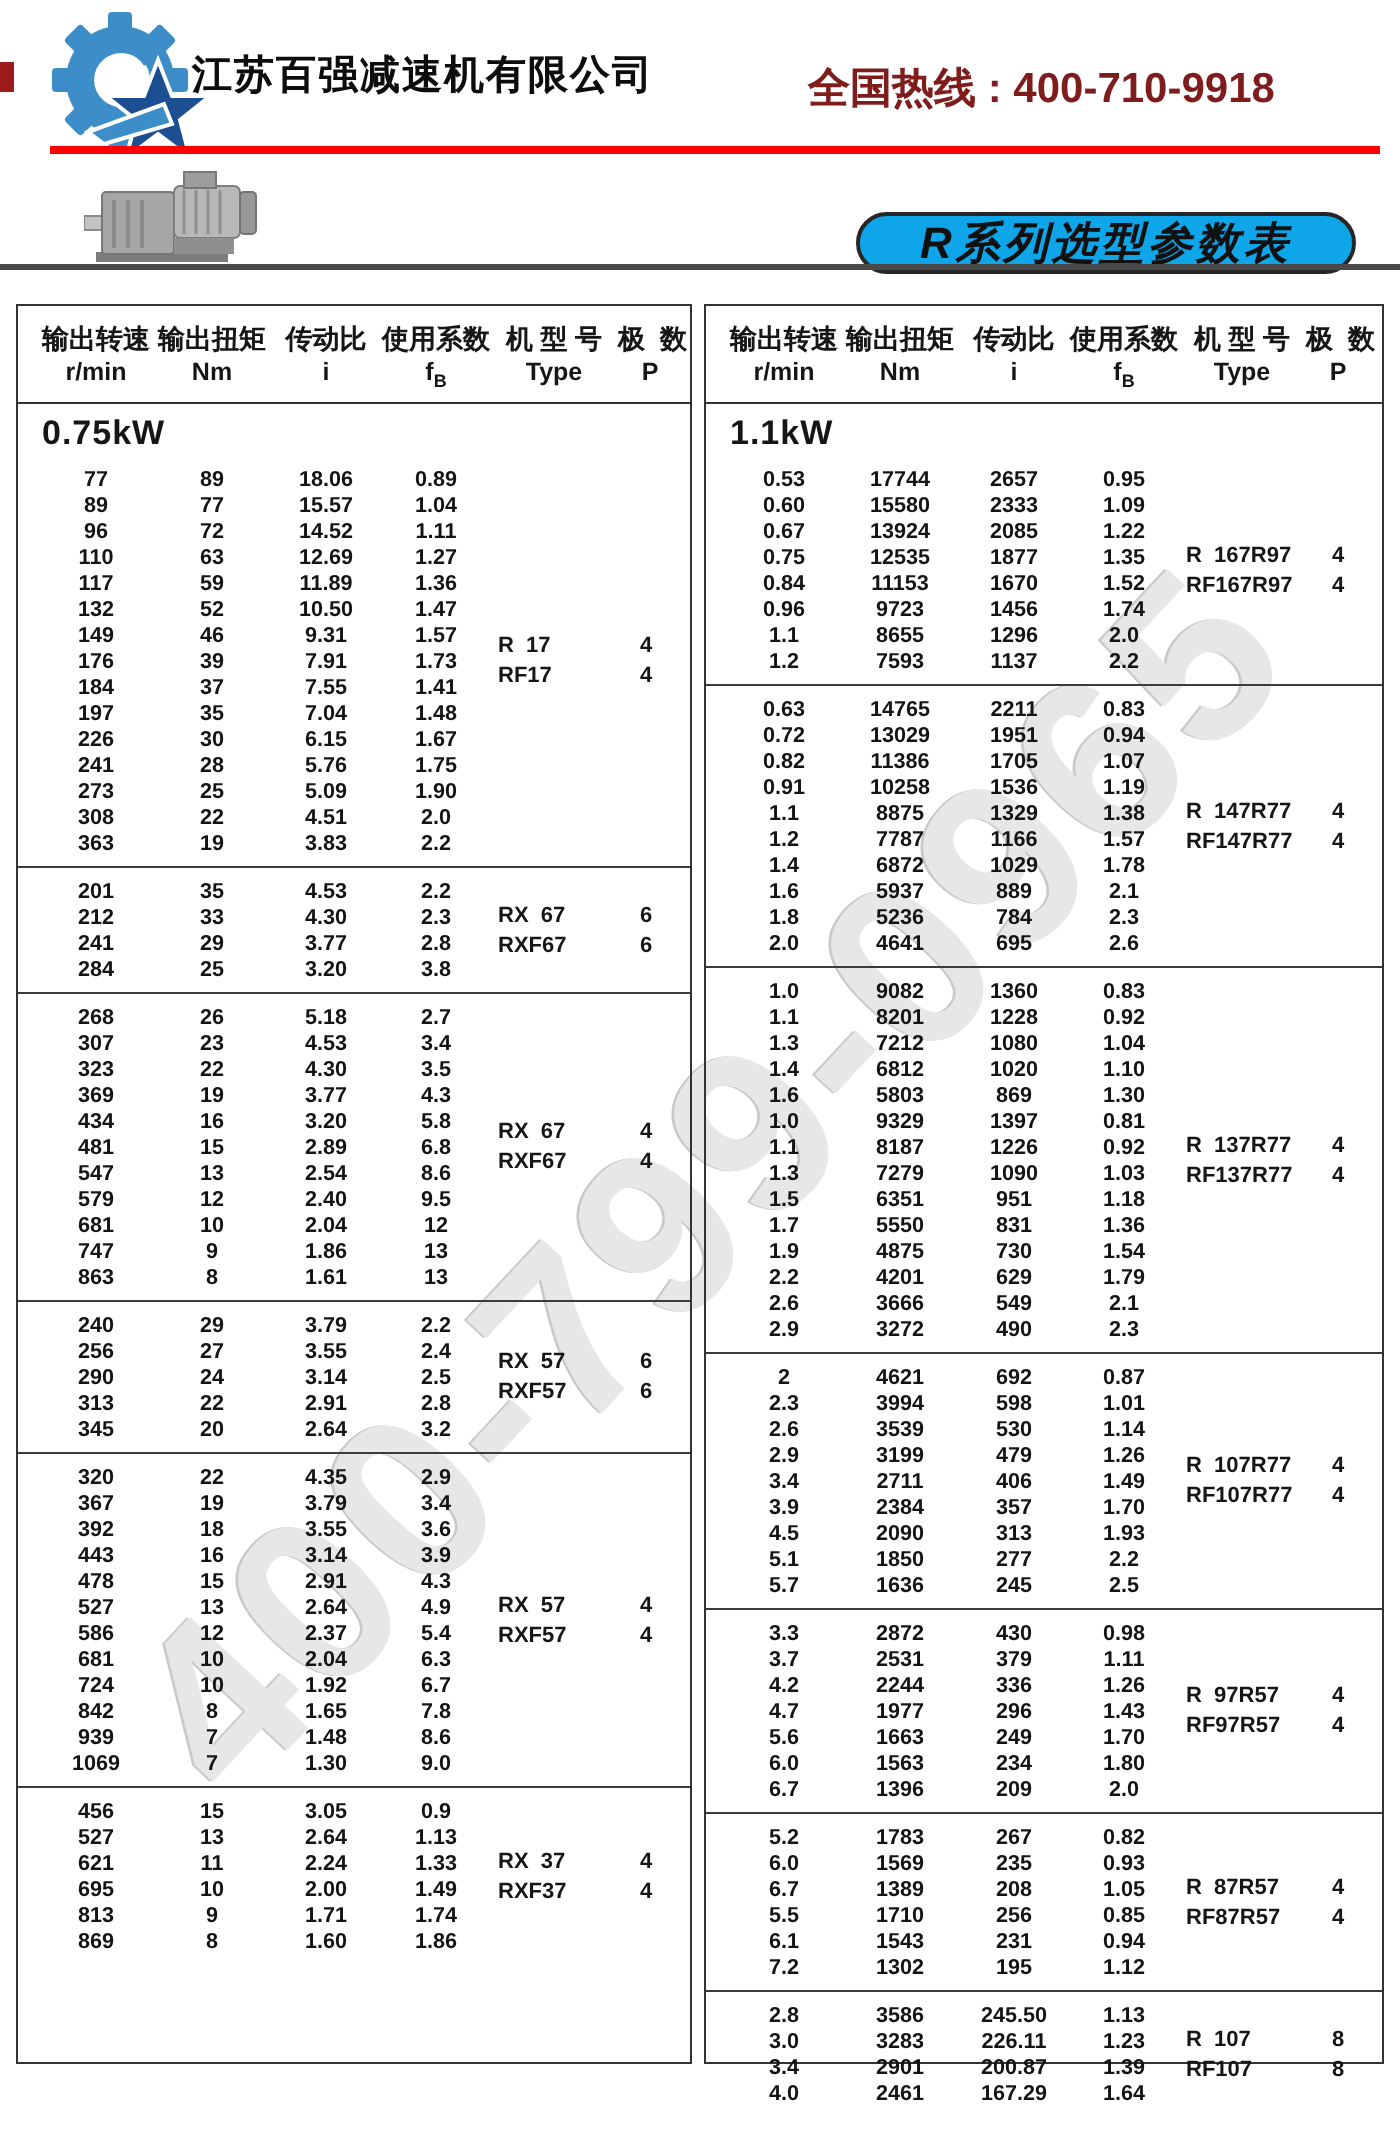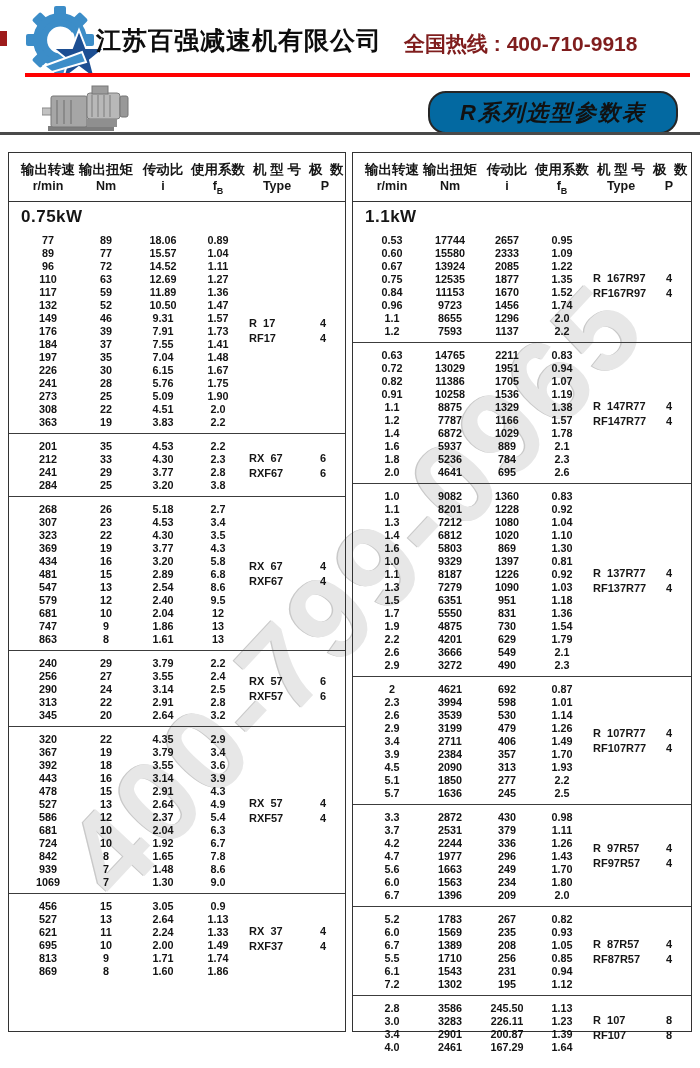--- a/index.html
+++ b/index.html
@@ -7,30 +7,30 @@
   body {
     position:relative;
     background:#ffffff;
     font-family:"Liberation Sans","DejaVu Sans",sans-serif;
     color:#161616;
     overflow:hidden;
   }
   
   .red-mark { position:absolute; left:0; top:31px; width:7px; height:15px; background:#9e1b1b; }
   .logo { position:absolute; left:22px; top:4px; width:86px; height:80px; }
-  .company { position:absolute; left:96px; top:24px; font-size:25px; font-weight:bold; color:#0d0d0d; letter-spacing:1px; }
+  .company { position:absolute; left:96px; top:24px; font-size:20px; font-weight:bold; color:#0d0d0d; letter-spacing:1px; }
   .hotline { position:absolute; left:404px; top:30px; font-size:21px; font-weight:bold; color:#7f1d1d; white-space:nowrap; }
   .red-rule { position:absolute; left:25px; top:73px; width:665px; height:4px; background:#ff0000; }
   .product { position:absolute; left:42px; top:84px; width:96px; height:50px; }
   .badge {
-    position:absolute; left:428px; top:91px; width:250px; height:43px;
+    position:absolute; left:428px; top:106px; width:250px; height:31px;
     border:2.5px solid #262626; border-radius:18px;
     display:flex; align-items:center; justify-content:center;
     font-size:22px; font-weight:bold; font-style:italic; letter-spacing:2px; color:#111;
-    background:#0369a1;
+    background:#0ea5e9;
   }
   .gray-rule { position:absolute; left:0; top:132px; width:700px; height:3px; background:#4a4a4a; }
   
   .watermark {
     position:absolute; left:-75px; top:525px; width:860px; height:130px;
     line-height:130px; text-align:center;
     transform:rotate(-47deg);
     font-size:118px; font-weight:bold; letter-spacing:4px;
     color:#e7e7e7;
     text-shadow:-1px -1px 0 #c9c9c9, 2px 2px 2px #ffffff;

